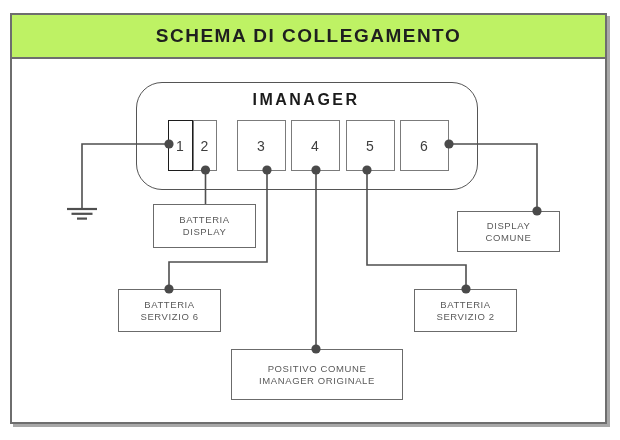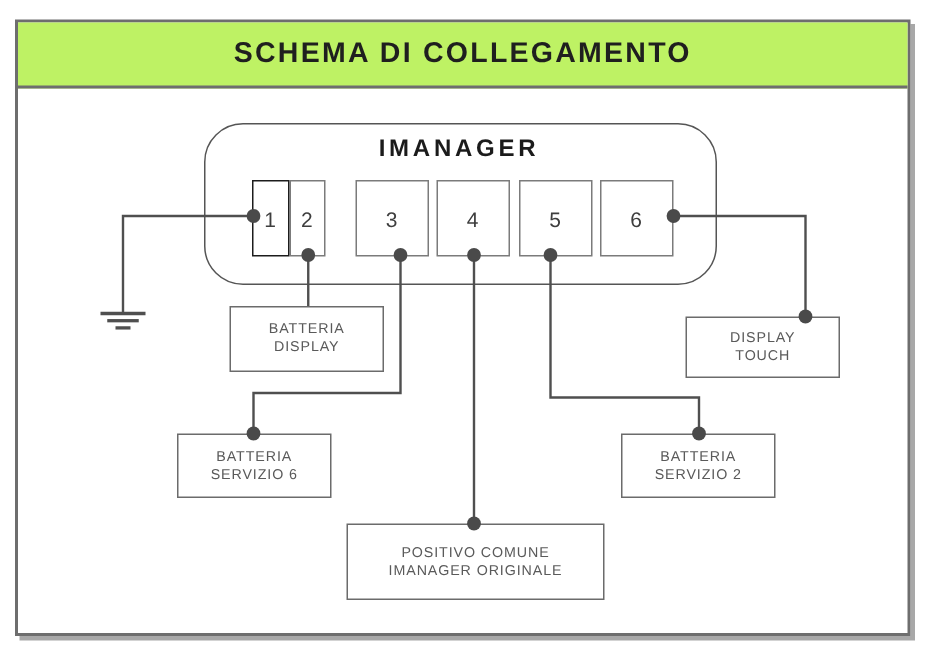--- a/index.html
+++ b/index.html
@@ -98,21 +98,21 @@
     <div class="comp c-positivo" style="left:219px;top:334px;text-align:center;">
       <span>POSITIVO COMUNE</span>
       <span>IMANAGER ORIGINALE</span>
     </div>
     <div class="comp c-serv2" style="left:402px;top:274px;">
       <span>BATTERIA</span>
       <span>SERVIZIO 2</span>
     </div>
     <div class="comp c-display" style="left:445px;top:196px;">
       <span>DISPLAY</span>
-      <span>TOUCH</span>
+      <span>COMUNE</span>
     </div>
   </div>
 
   <svg class="wires" viewBox="0 0 620 440">
     <g stroke="#4f4f4f" stroke-width="1.6" fill="none">
 
       <path d="M169,144 L82,144 L82,209"></path>
 
       <path d="M205.5,170 L205.5,204"></path>
 

